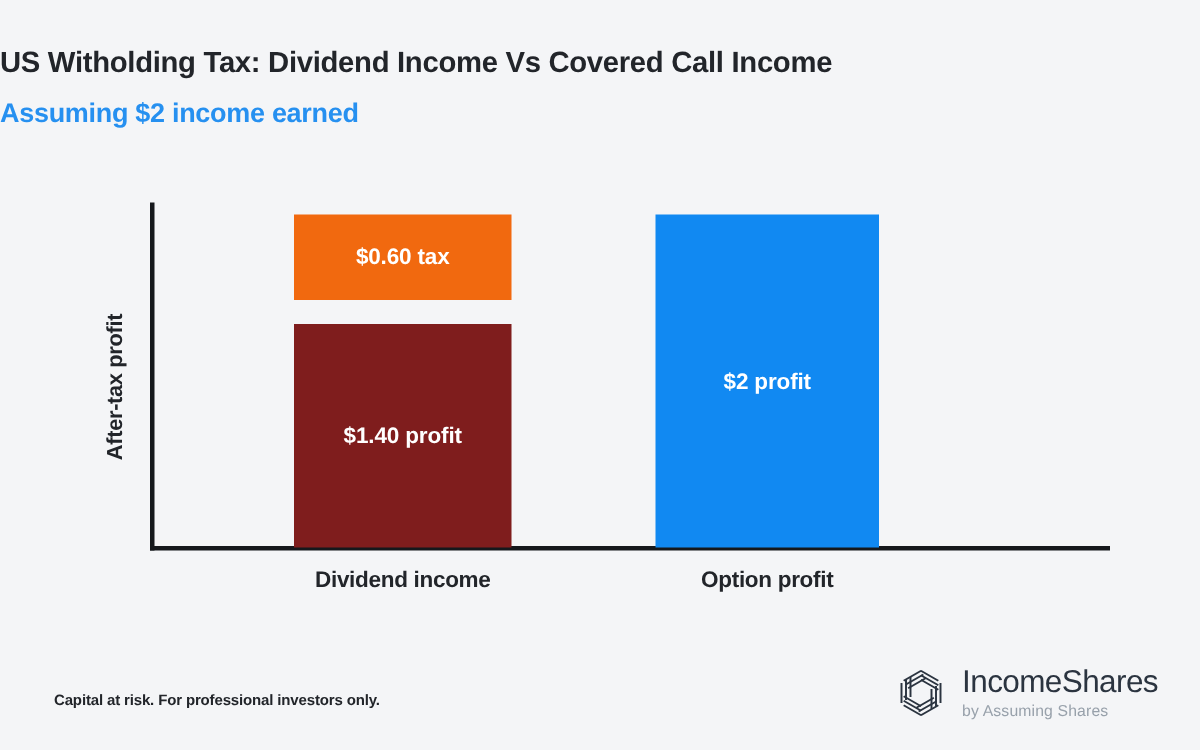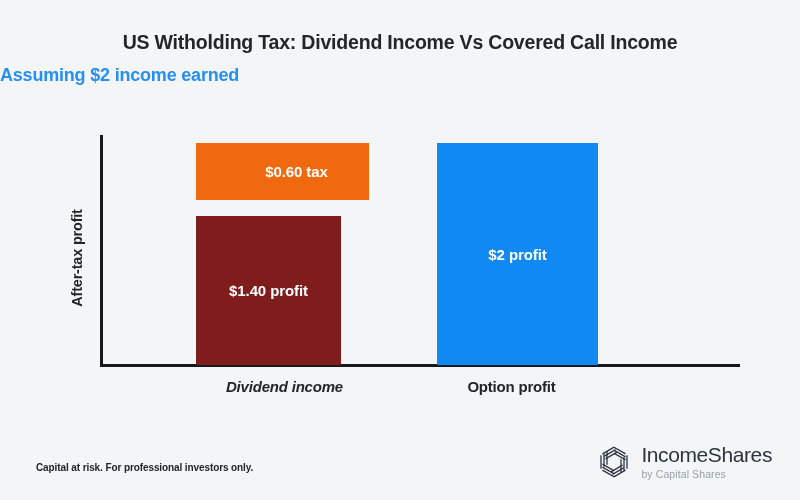--- a/index.html
+++ b/index.html
@@ -19,21 +19,20 @@
     height: 500px;
     background: #f4f5f7;
   }
 
   
   #chart-title {
     position: absolute;
     top: 31px;
     left: 0;
     width: 800px;
-    text-align: center;
     font-size: 19.5px;
     font-weight: bold;
     color: #22252a;
     letter-spacing: -0.2px;
     white-space: nowrap;
   }
   #chart-subtitle {
     position: absolute;
     top: 65px;
     left: 0;
@@ -110,53 +109,51 @@
   #bar-dividend {
     left: 196px;
     top: 143px;
     width: 145px;
     height: 222px;
   }
   #seg-dividend-tax {
     top: 0;
     height: 57px;
     background: #f1690f;
-    padding-left: 28px;
   }
   #seg-dividend-profit {
     top: 73px;
     height: 149px;
     background: #7f1d1d;
   }
 
   #bar-option {
     left: 437px;
     top: 143px;
     width: 149px;
     height: 222px;
-    padding-left: 12px;
   }
   #seg-option-profit {
     top: 0;
     height: 222px;
     background: #1189f2;
   }
 
   
   .cat-label {
     position: absolute;
     top: 378px;
     font-size: 15px;
     font-weight: bold;
     color: #22252a;
     text-align: center;
     letter-spacing: -0.2px;
     white-space: nowrap;
   }
-  #cat-label-0 { left: 192px; width: 185px; font-style: italic; }
+  #cat-label-0 { left: 176px; width: 185px; }
   #cat-label-1 { left: 419px; width: 185px; }
 
   
   #disclaimer {
     position: absolute;
     left: 36px;
     top: 462px;
     font-size: 10px;
     font-weight: bold;
     color: #22252a;
@@ -259,17 +256,17 @@
         <path d="M16 46 L16 22"></path>
         <path d="M22 42 L22 18"></path>
 
         <path d="M14 21 L35 9"></path>
         <path d="M17 26 L38 14"></path>
         <path d="M20 31 L41 19"></path>
       </g>
     </svg>
     <div id="logo-text">
       <div id="logo-wordmark">IncomeShares</div>
-      <div id="logo-tagline">by Capital Shares</div>
+      <div id="logo-tagline">by Assuming Shares</div>
     </div>
   </div>
 
 </div>
 
 </body></html>

